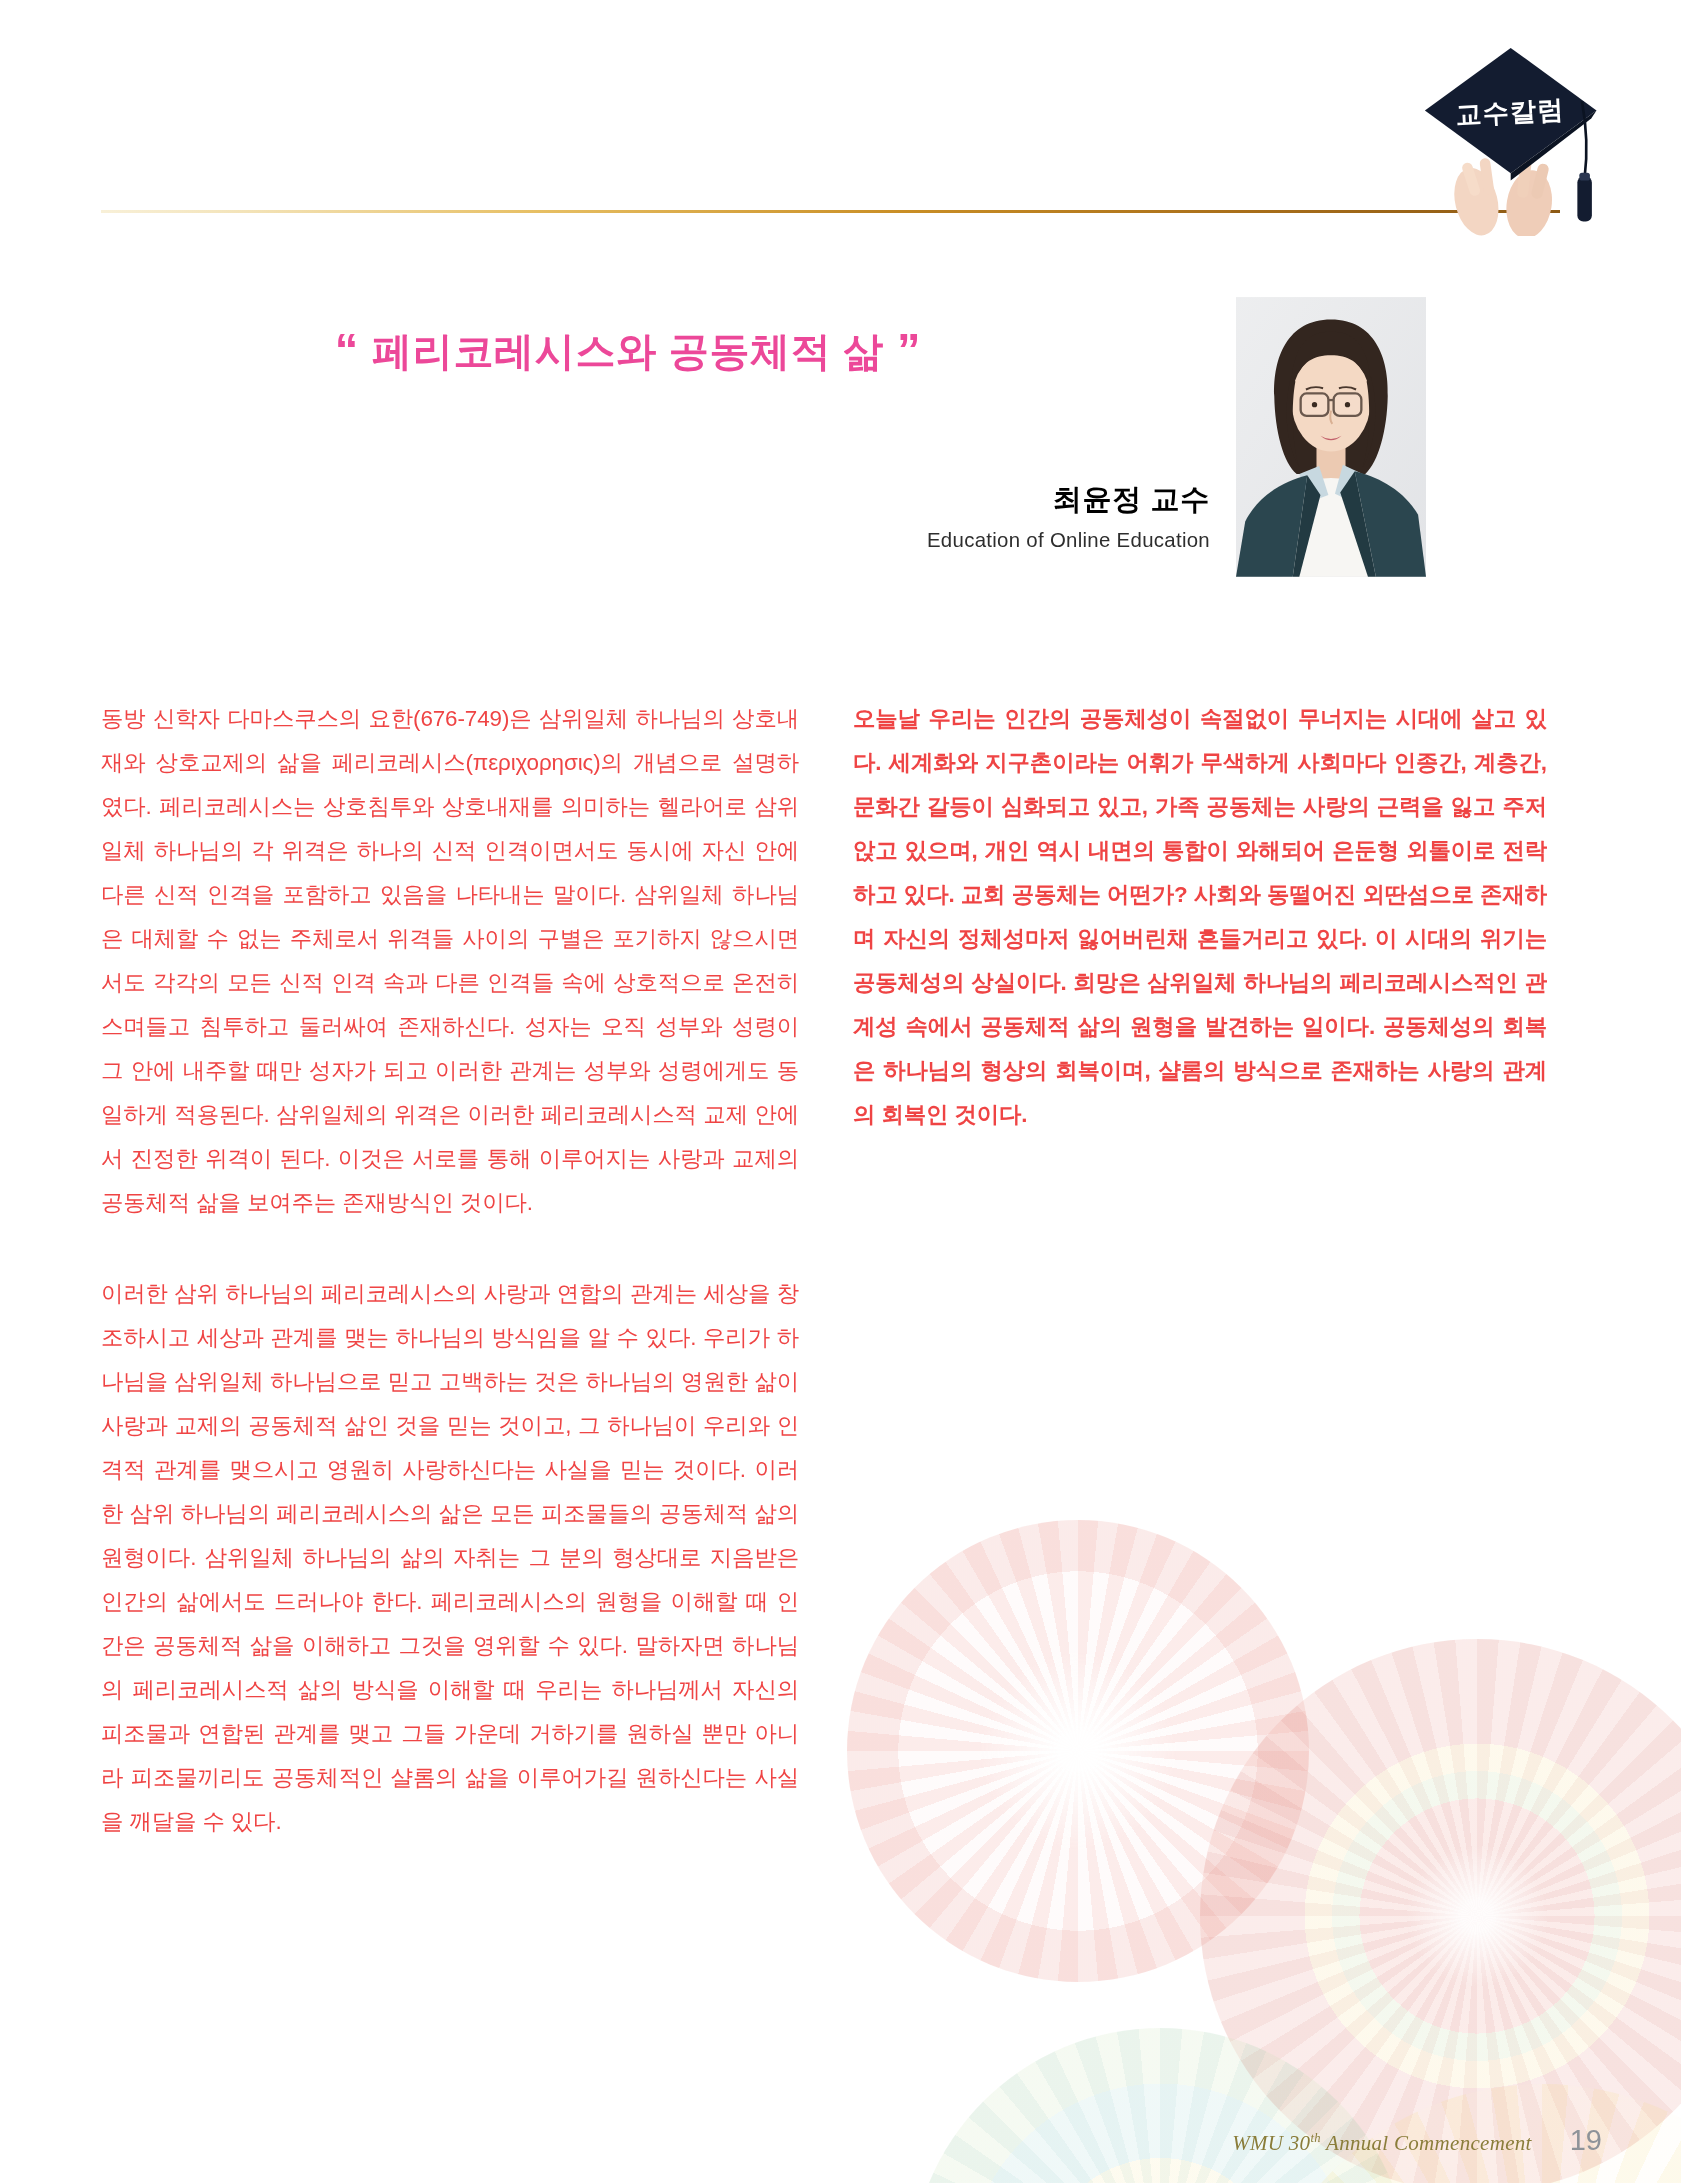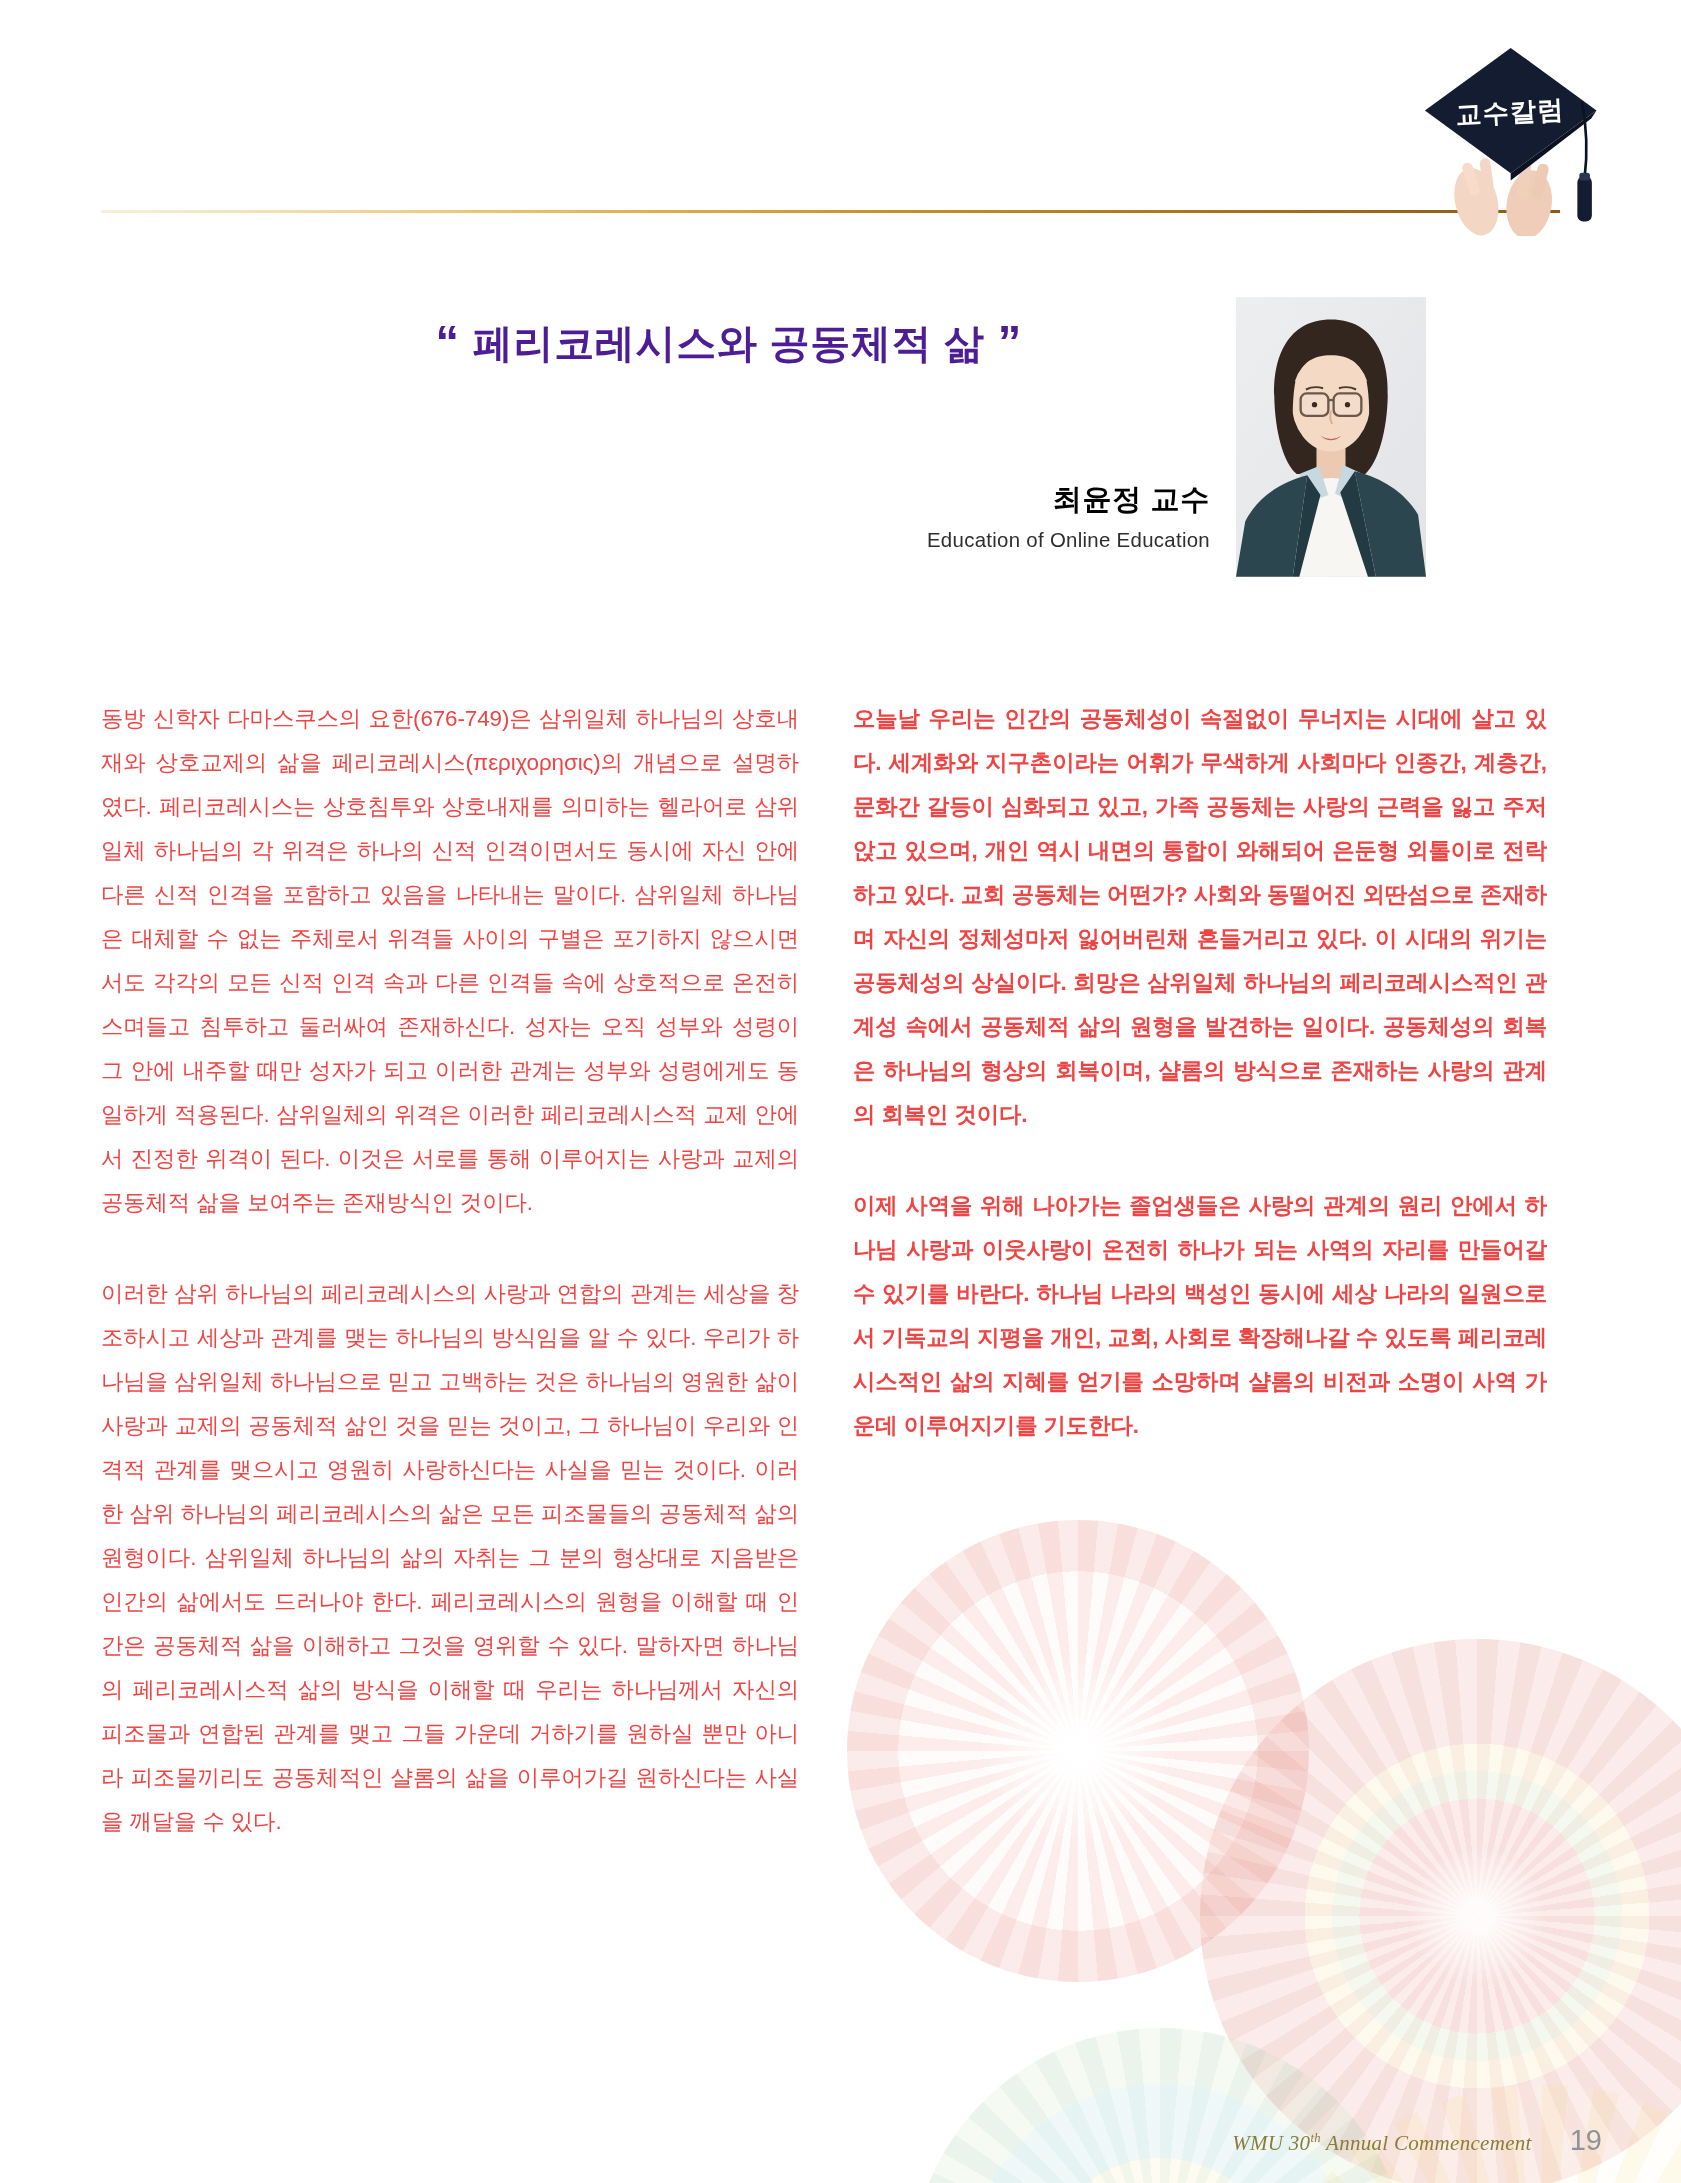--- a/index.html
+++ b/index.html
@@ -61,22 +61,22 @@
   .badge{position:absolute;left:1405px;top:38px;width:218px;height:198px;z-index:2;}
   .badge svg{position:absolute;left:0;top:0;}
   .badge-label{
     position:absolute;left:47px;top:57px;width:116px;
     text-align:center;color:#ffffff;font-weight:bold;font-size:26px;
     letter-spacing:1.3px;transform:rotate(-3deg);z-index:3;
   }
 
   
   .title{
-    position:absolute;left:218px;top:313px;width:804px;margin:0;z-index:2;
-    text-align:right;color:#4c1d95;font-size:40px;font-weight:800;letter-spacing:0.7px;
+    position:absolute;left:218px;top:313px;width:804px;margin:8px;z-index:2;
+    text-align:center;color:#ec4899;font-size:40px;font-weight:800;letter-spacing:0.7px;
     white-space:nowrap;
   }
   .title .q{font-size:47px;position:relative;top:1.3px;}
   .title .q-open{margin-right:13px;}
   .title .q-close{margin-left:13px;}
 
   
   .author{position:absolute;right:471px;top:480px;text-align:right;z-index:2;}
   .author-name{font-size:29px;font-weight:800;color:#000000;letter-spacing:0.7px;}
   .author-role{font-size:20.4px;color:#2e2e2e;margin-top:9.2px;letter-spacing:0.3px;}
@@ -197,21 +197,20 @@
     </svg>
   </div>
 
   <div class="col col-left">
     <p>동방 신학자 다마스쿠스의 요한(676-749)은 삼위일체 하나님의 상호내재와 상호교제의 삶을 페리코레시스(περιχορησις)의 개념으로 설명하였다. 페리코레시스는 상호침투와 상호내재를 의미하는 헬라어로 삼위일체 하나님의 각 위격은 하나의 신적 인격이면서도 동시에 자신 안에 다른 신적 인격을 포함하고 있음을 나타내는 말이다. 삼위일체 하나님은 대체할 수 없는 주체로서 위격들 사이의 구별은 포기하지 않으시면서도 각각의 모든 신적 인격 속과 다른 인격들 속에 상호적으로 온전히 스며들고 침투하고 둘러싸여 존재하신다. 성자는 오직 성부와 성령이 그 안에 내주할 때만 성자가 되고 이러한 관계는 성부와 성령에게도 동일하게 적용된다. 삼위일체의 위격은 이러한 페리코레시스적 교제 안에서 진정한 위격이 된다. 이것은 서로를 통해 이루어지는 사랑과 교제의 공동체적 삶을 보여주는 존재방식인 것이다.</p>
     <p>이러한 삼위 하나님의 페리코레시스의 사랑과 연합의 관계는 세상을 창조하시고 세상과 관계를 맺는 하나님의 방식임을 알 수 있다. 우리가 하나님을 삼위일체 하나님으로 믿고 고백하는 것은 하나님의 영원한 삶이 사랑과 교제의 공동체적 삶인 것을 믿는 것이고, 그 하나님이 우리와 인격적 관계를 맺으시고 영원히 사랑하신다는 사실을 믿는 것이다. 이러한 삼위 하나님의 페리코레시스의 삶은 모든 피조물들의 공동체적 삶의 원형이다. 삼위일체 하나님의 삶의 자취는 그 분의 형상대로 지음받은 인간의 삶에서도 드러나야 한다. 페리코레시스의 원형을 이해할 때 인간은 공동체적 삶을 이해하고 그것을 영위할 수 있다. 말하자면 하나님의 페리코레시스적 삶의 방식을 이해할 때 우리는 하나님께서 자신의 피조물과 연합된 관계를 맺고 그들 가운데 거하기를 원하실 뿐만 아니라 피조물끼리도 공동체적인 샬롬의 삶을 이루어가길 원하신다는 사실을 깨달을 수 있다.</p>
   </div>
 
   <div class="col col-right">
     <p>오늘날 우리는 인간의 공동체성이 속절없이 무너지는 시대에 살고 있다. 세계화와 지구촌이라는 어휘가 무색하게 사회마다 인종간, 계층간, 문화간 갈등이 심화되고 있고, 가족 공동체는 사랑의 근력을 잃고 주저앉고 있으며, 개인 역시 내면의 통합이 와해되어 은둔형 외톨이로 전락하고 있다. 교회 공동체는 어떤가? 사회와 동떨어진 외딴섬으로 존재하며 자신의 정체성마저 잃어버린채 흔들거리고 있다. 이 시대의 위기는 공동체성의 상실이다. 희망은 삼위일체 하나님의 페리코레시스적인 관계성 속에서 공동체적 삶의 원형을 발견하는 일이다. 공동체성의 회복은 하나님의 형상의 회복이며, 샬롬의 방식으로 존재하는 사랑의 관계의 회복인 것이다.</p>
-    <p>이제 사역을 위해 나아가는 졸업생들은 사랑의 관계의 원리 안에서 하나님 사랑과 이웃사랑이 온전히 하나가 되는 사역의 자리를 만들어갈 수 있기를 바란다. 하나님 나라의 백성인 동시에 세상 나라의 일원으로서 기독교의 지평을 개인, 교회, 사회로 확장해나갈 수 있도록 페리코레시스적인 삶의 지혜를 얻기를 소망하며 샬롬의 비전과 소명이 사역 가운데 이루어지기를 기도한다.</p>
   </div>
 
   <div class="footer">
     <span class="footer-line"><span>WMU  30</span><sup>th</sup><span> Annual Commencement</span></span>
     <span class="page-number">19</span>
   </div>
 
 </div>
 
 

